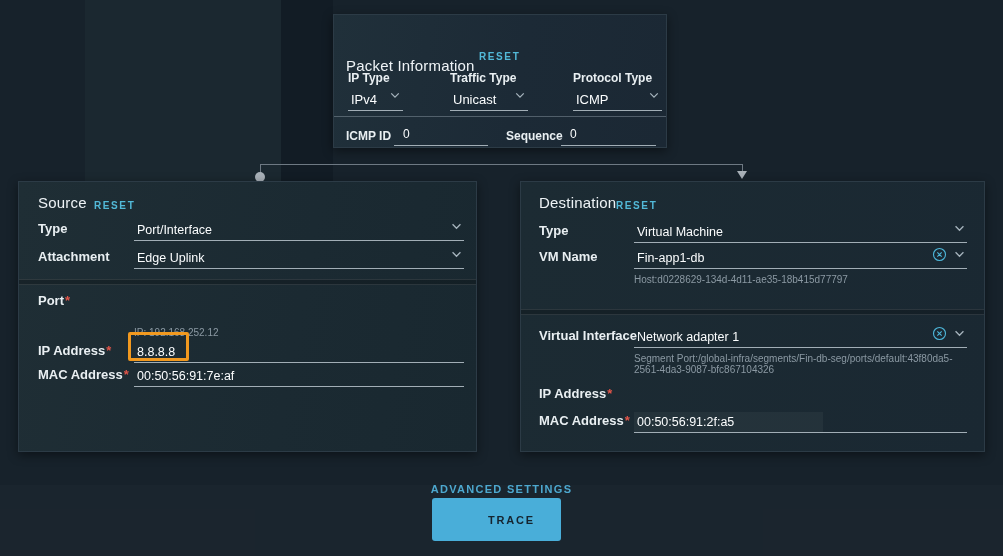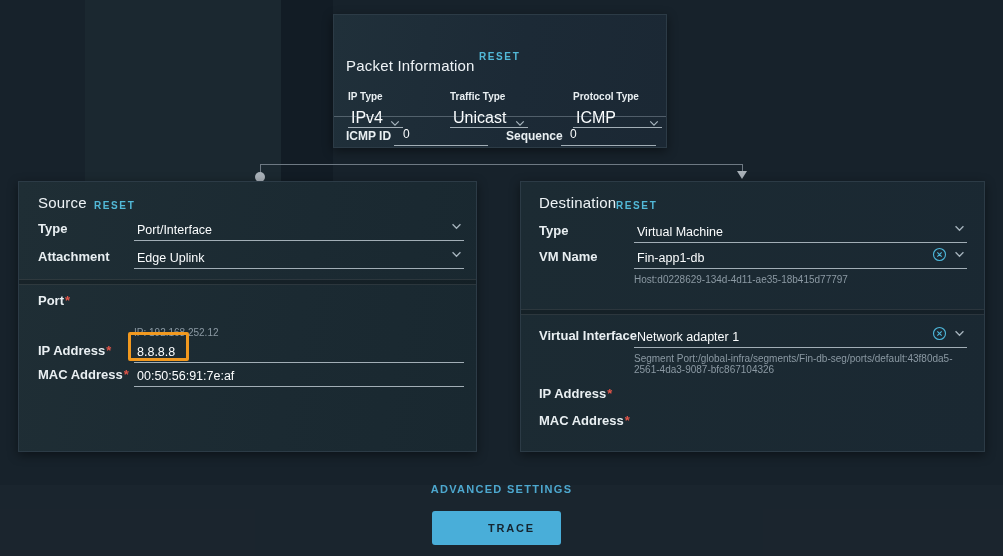--- a/index.html
+++ b/index.html
@@ -35,42 +35,42 @@
   .boxed{background:rgba(255,255,255,0.045);align-self:stretch;display:flex;align-items:center;width:56%;}
   .ficons{margin-left:auto;display:flex;align-items:center;gap:7px;padding-right:2px;}
   .helper{position:absolute;left:115px;right:12px;font-size:10px;line-height:11px;color:#8b99a3;}
   .dest-p .rlabel{left:18px;}
   .dest-p .field{left:113px;right:17px;}
   .dest-p .helper{left:113px;right:17px;}
   .group-divider{position:absolute;left:0;right:0;height:4px;background:rgba(0,0,0,0.22);
     border-top:1px solid rgba(255,255,255,0.10);border-bottom:1px solid rgba(255,255,255,0.10);}
   
   .pcol{position:absolute;top:56px;}
-  .plabel{font-size:10px;font-weight:700;color:#e9eff2;margin-bottom:7px;white-space:nowrap;margin-top:20px;}
-  .pfield{display:flex;align-items:flex-end;justify-content:space-between;
-    border-bottom:1px solid #a2aeb6;height:18px;font-size:16px;color:#fbfdfe;padding:0 3px;cursor:pointer;}
+  .plabel{font-size:12px;font-weight:700;color:#e9eff2;margin-bottom:7px;white-space:nowrap;}
+  .pfield{display:flex;align-items:flex-start;justify-content:space-between;
+    border-bottom:1px solid #a2aeb6;height:18px;font-size:13px;color:#fbfdfe;padding:0 3px;cursor:pointer;}
   .pdivider{position:absolute;left:0;right:0;top:101px;height:1px;background:rgba(205,220,228,0.30);}
   .plabel2{position:absolute;top:2px;font-size:12px;font-weight:700;color:#e9eff2;}
   .pinput{position:absolute;top:0;height:19px;border-bottom:1px solid #a2aeb6;
     font-size:12px;color:#fbfdfe;padding-left:9px;box-sizing:border-box;cursor:text;}
   
   .icon{display:inline-flex;align-items:center;justify-content:center;}
   .icon svg{display:block;}
   
   .conn{position:absolute;background:#6e7983;}
   .conn-dot{position:absolute;left:255px;top:172px;width:10px;height:10px;border-radius:50%;background:#a9b1b8;}
   .conn-arrow{position:absolute;left:737px;top:171px;width:0;height:0;
     border-left:5px solid transparent;border-right:5px solid transparent;border-top:8px solid #a9b1b8;}
   
   .highlight-box{position:absolute;left:128px;top:332px;width:61px;height:29px;
     border:3px solid #f1991f;border-radius:2px;box-sizing:border-box;pointer-events:none;}
   
   .advanced{position:absolute;top:483px;left:0;right:0;text-align:center;
     font-size:11px;font-weight:700;letter-spacing:1.3px;color:#4da8cf;cursor:pointer;}
-  .trace-btn{position:absolute;top:511px;left:432px;width:129px;height:34px;
+  .trace-btn{position:absolute;top:498px;left:432px;width:129px;height:43px;
     background:#49aed9;border:none;border-radius:3px;
     font-family:"Liberation Sans",sans-serif;font-size:11px;font-weight:700;letter-spacing:1.8px;
     color:#15242f;cursor:pointer;padding-left:36px;}
 </style>
 </head>
 <body>
 
 <div id="stage">
 
   <div class="bg-stripe" style="left:85px;top:0;width:196px;height:181px;background:rgba(110,150,150,0.05);"></div>
@@ -250,19 +250,22 @@
       </div>
     </div>
     <div class="helper" style="top:171px;">Segment Port:/global-infra/segments/Fin-db-seg/ports/default:43f80da5-2561-4da3-9087-bfc867104326</div>
 
     <div class="row" style="top:196px;">
       <span class="rlabel"><span>IP Address</span><span class="req">*</span></span>
     </div>
 
     <div class="row" style="top:223px;">
       <span class="rlabel"><span>MAC Address</span><span class="req">*</span></span>
+      <div class="field">
+        <span class="fvalue boxed">00:50:56:91:2f:a5</span>
+      </div>
     </div>
   </div>
 
   <div class="advanced">ADVANCED SETTINGS</div>
   <button class="trace-btn">TRACE</button>
 
 </div>
 
 </body></html>

